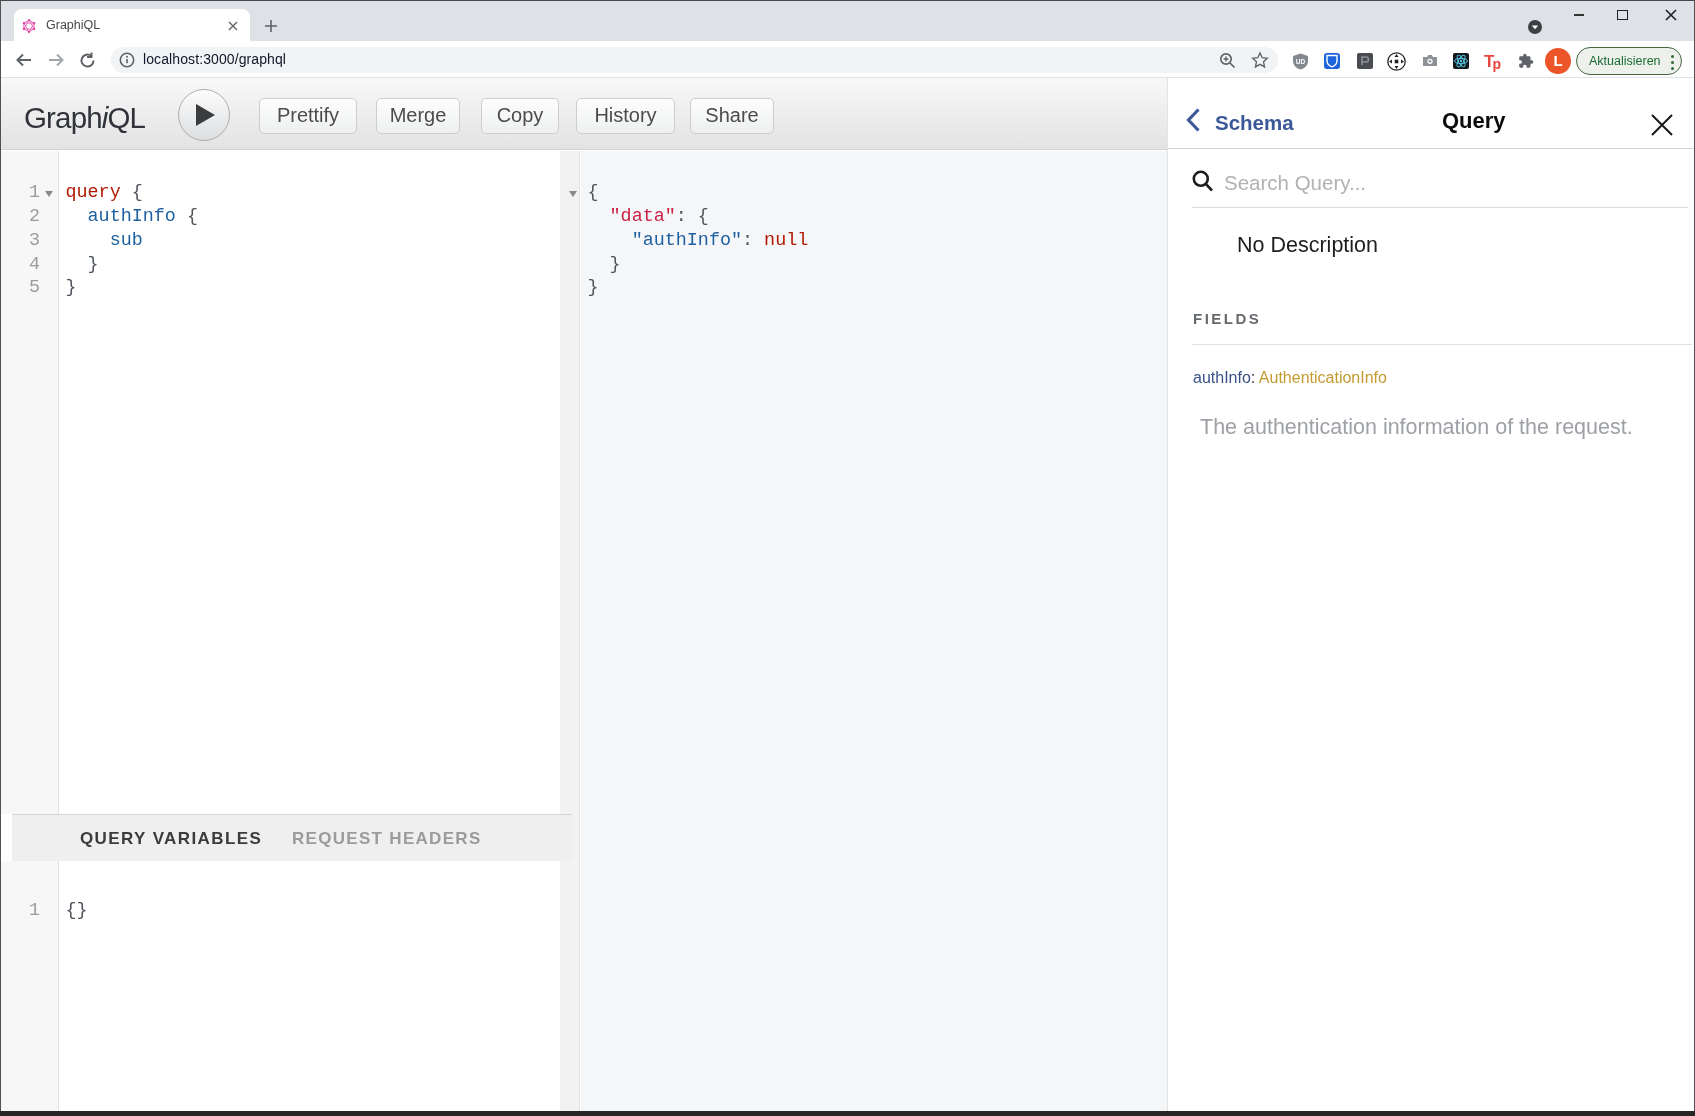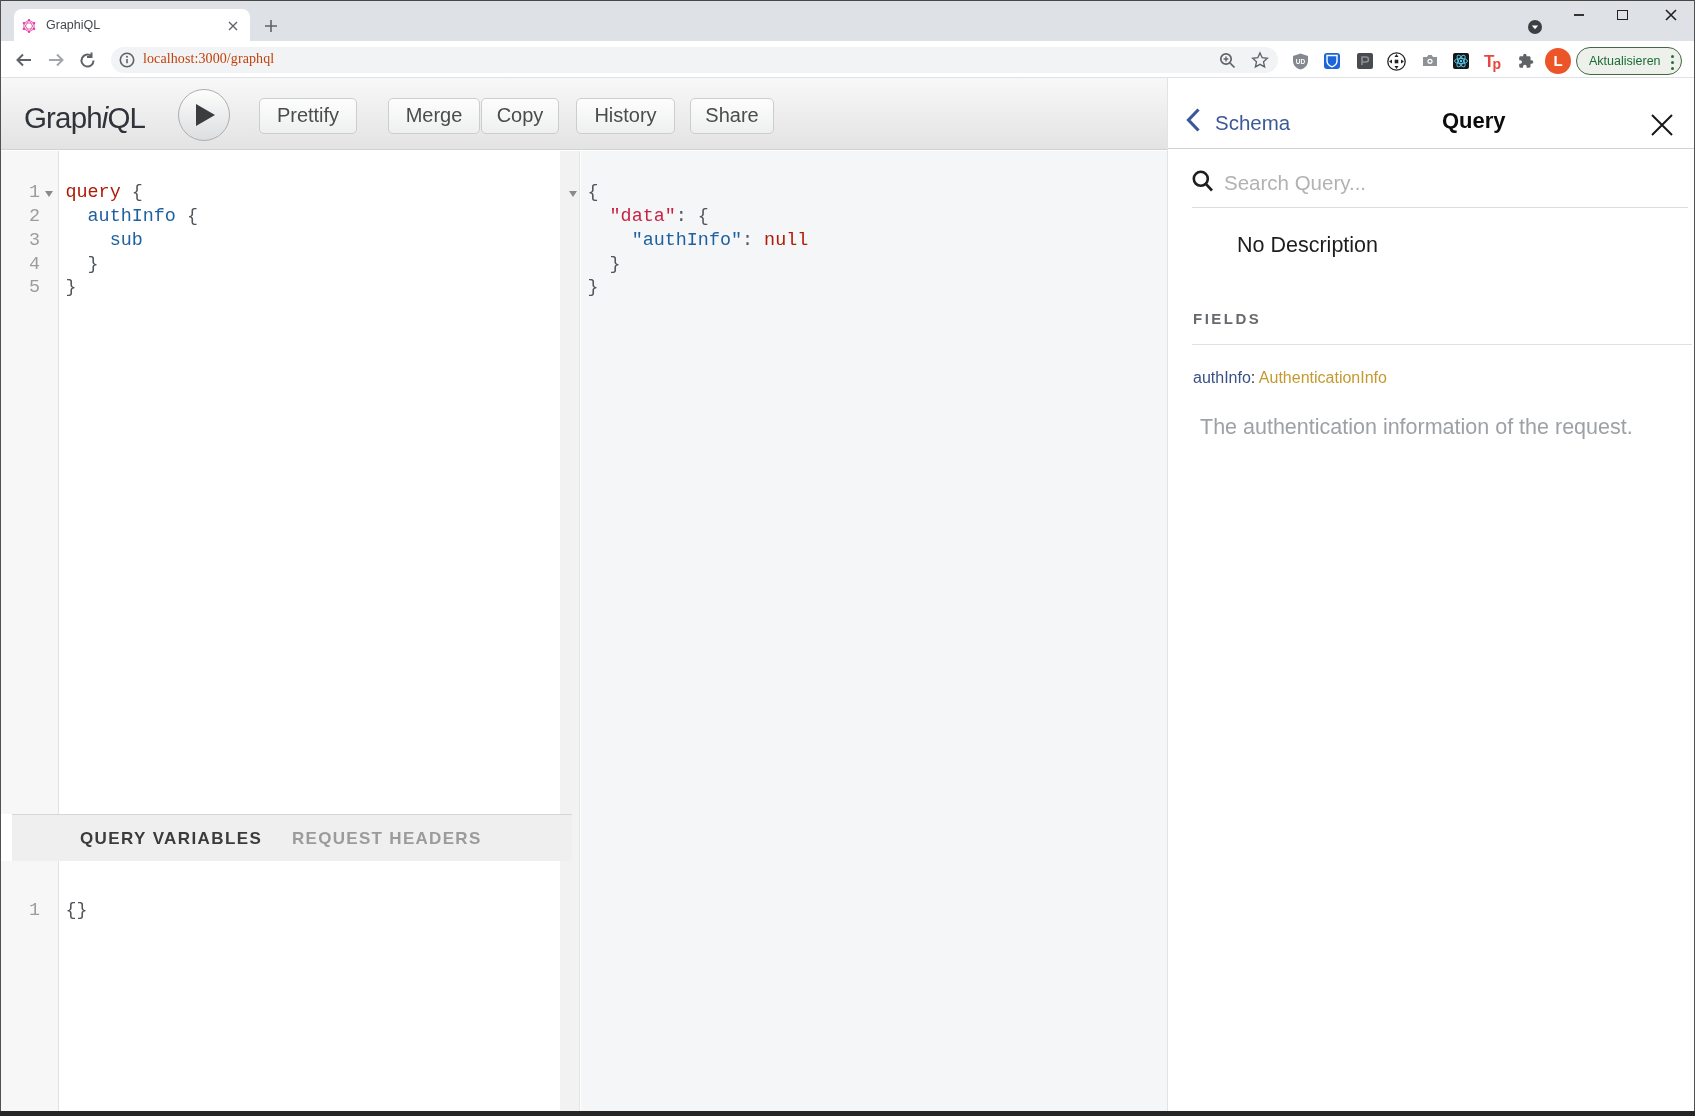--- a/index.html
+++ b/index.html
@@ -4,21 +4,21 @@
 <style>
   * { margin:0; padding:0; box-sizing:border-box; }
   html,body { width:1695px; height:1116px; overflow:hidden; }
   body { font-family:"Liberation Sans", sans-serif; background:#fff; position:relative; }
   .abs { position:absolute; }
   #tabstrip { left:0; top:0; width:1695px; height:41px; background:#dee1e6; border-top:1px solid #474747; }
   #tab { left:14px; top:9px; width:236px; height:32px; background:#fff; border-radius:8px 8px 0 0; }
   #tabtitle { left:46px; top:18px; font-size:12.5px; color:#45494d; }
   #addrbar { left:0; top:41px; width:1695px; height:37px; background:#fff; border-bottom:1px solid #dfe1e5; }
   #urlpill { left:111px; top:47px; width:1167px; height:26px; border-radius:13px; background:#f1f3f4; }
-  #urltext { left:143px; top:51px; font-size:14px; color:#c2410c; letter-spacing:0.1px;font-family:Liberation Serif, serif; }
+  #urltext { left:143px; top:51px; font-size:14px; color:#0f172a; letter-spacing:0.1px; }
   #aktual { left:1576px; top:47px; width:106px; height:28px; border-radius:14px; background:#edf0eb; border:1.5px solid #44673f; }
   #aktualtext { left:1589px; top:54px; font-size:12.5px; color:#1c6b33; }
   #topbar { left:0; top:78px; width:1168px; height:72px; background:linear-gradient(#f8f8f8,#e3e3e3); border-bottom:1px solid #d2d2d2; }
   #logo { left:24px; top:101px; font-size:29.5px; color:#30333a; letter-spacing:-0.85px; }
   #playbtn { left:178px; top:89px; width:52px; height:52px; border-radius:50%; border:1.5px solid #aeaeae; background:linear-gradient(#fdfdfd,#dcdee0); }
   #playtri { left:196px; top:104px; width:0; height:0; border-left:19px solid #3a3c3e; border-top:11px solid transparent; border-bottom:11px solid transparent; }
   .tbtn { top:98px; height:36px; border-radius:5px; border:1px solid #cdcdcd; background:linear-gradient(#fdfdfd,#eef0f0); color:#4c4c4c; font-size:20px; text-align:center; line-height:33px; }
   
   #qeditor { left:0; top:151px; width:560px; height:663px; background:#fff; }
   .gutter { left:0; top:0; width:59px; height:100%; background:#f7f7f7; border-right:1px solid #e2e2e2; }
@@ -142,21 +142,21 @@
 <div id="aktualtext" class="abs">Aktualisieren</div>
 <div class="abs" style="left:1671px;top:55px;width:3px;height:3px;border-radius:50%;background:#2d6a35"></div>
 <div class="abs" style="left:1671px;top:61px;width:3px;height:3px;border-radius:50%;background:#2d6a35"></div>
 <div class="abs" style="left:1671px;top:67px;width:3px;height:3px;border-radius:50%;background:#2d6a35"></div>
 
 <div id="topbar" class="abs"></div>
 <div id="logo" class="abs">Graph<i>i</i>QL</div>
 <div id="playbtn" class="abs"></div>
 <div id="playtri" class="abs"></div>
 <div class="tbtn abs" style="left:259px;width:98px;">Prettify</div>
-<div class="tbtn abs" style="left:388px;width:92px;">Merge</div>
+<div class="tbtn abs" style="left:376px;width:84px;">Merge</div>
 <div class="tbtn abs" style="left:481px;width:78px;">Copy</div>
 <div class="tbtn abs" style="left:576px;width:99px;">History</div>
 <div class="tbtn abs" style="left:690px;width:84px;">Share</div>
 
 <div id="qeditor" class="abs">
   <div class="gutter abs"></div>
   <div class="code lnums abs" style="top:30px;">1
 2
 3
 4
@@ -188,21 +188,21 @@
   <div class="gutter abs"></div>
   <div class="code lnums abs" style="top:38px;">1</div>
   <div class="code abs" style="left:65.5px;top:38px;"><span class="pun">{}</span></div>
 </div>
 
 <div id="docpanel" class="abs">
   <div id="dochead" class="abs"></div>
   <svg class="abs" style="left:17px;top:29px" width="16" height="26" viewBox="0 0 16 26">
       <path d="M13.5 2.5 L3.5 13 L13.5 23.5" stroke="#3B5998" stroke-width="3.2" fill="none"></path>
     </svg>
-  <div class="abs" style="left:47px;top:33px;font-size:20.5px;color:#3B5998;">Schema</div>
+  <div class="abs" style="left:47px;top:33px;font-size:20.5px;color:#3B5998;font-weight:bold;">Schema</div>
   <div class="abs" style="left:274px;top:30px;font-size:22px;font-weight:bold;color:#0c0c0c;">Query</div>
   <svg class="abs" style="left:483px;top:36px" width="22" height="22" viewBox="0 0 22 22">
       <path d="M1 1 L21 21 M21 1 L1 21" stroke="#16181a" stroke-width="2" fill="none"></path>
     </svg>
   <svg class="abs" style="left:24px;top:92px" width="22" height="23" viewBox="0 0 22 23">
       <circle cx="8.8" cy="8.8" r="7" stroke="#1c1e20" stroke-width="2.6" fill="none"></circle>
       <path d="M13.8 13.8 L20 20.5" stroke="#1c1e20" stroke-width="2.6"></path>
     </svg>
   <div class="abs" style="left:56px;top:93px;font-size:20.5px;color:#b2b2b2;">Search Query...</div>
   <div class="abs" style="left:24px;top:129px;width:496px;height:1px;background:#dcdcdc;"></div>

